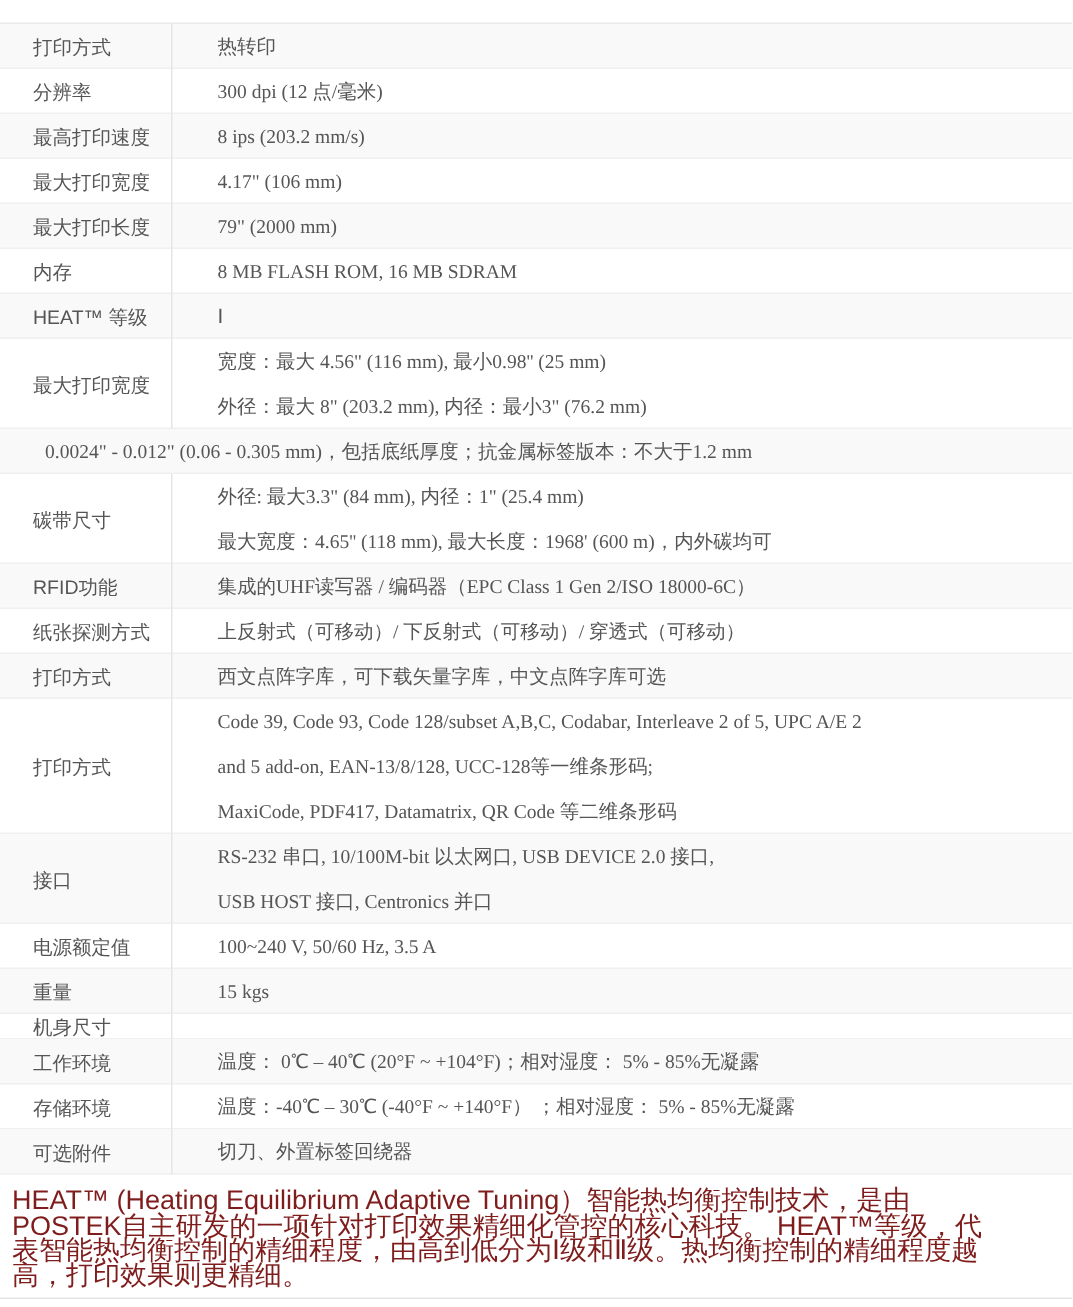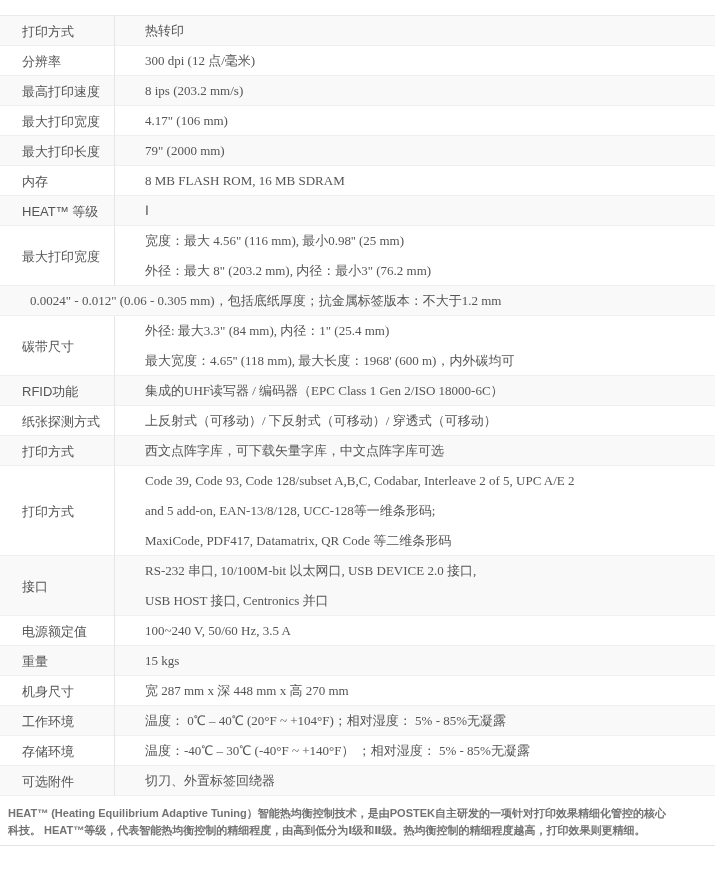--- a/index.html
+++ b/index.html
@@ -46,24 +46,23 @@
   }
   .value-line {
     height: 30px;
     line-height: 30px;
     white-space: nowrap;
     overflow: hidden;
   }
   .footer-note {
     margin: 9px 45px 0 8px;
     line-height: 16.5px;
-    font-size: 11px;
-    color: #737373;
+    font-size: 18px;
+    color: #7f1d1d;
     max-width: 662px;
-    font-weight: bold;
   }
   .bottom-divider {
     border-top: 1px solid #e1e5e8;
     margin-top: 7px;
     height: 0;
   }
 </style>
 </head>
 <body>
 
@@ -203,23 +202,20 @@
         <span>重量</span>
       </div>
       <div class="value-cell">
         <div class="value-line">15 kgs</div>
       </div>
     </div>
     <div class="row">
       <div class="label-cell">
         <span>机身尺寸</span>
       </div>
-      <div class="value-cell">
-        <div class="value-line">宽 287 mm x 深 448 mm x 高 270 mm</div>
-      </div>
     </div>
     <div class="row alt">
       <div class="label-cell">
         <span>工作环境</span>
       </div>
       <div class="value-cell">
         <div class="value-line">温度： 0℃ – 40℃ (20°F ~ +104°F)；相对湿度： 5% - 85%无凝露</div>
       </div>
     </div>
     <div class="row">

